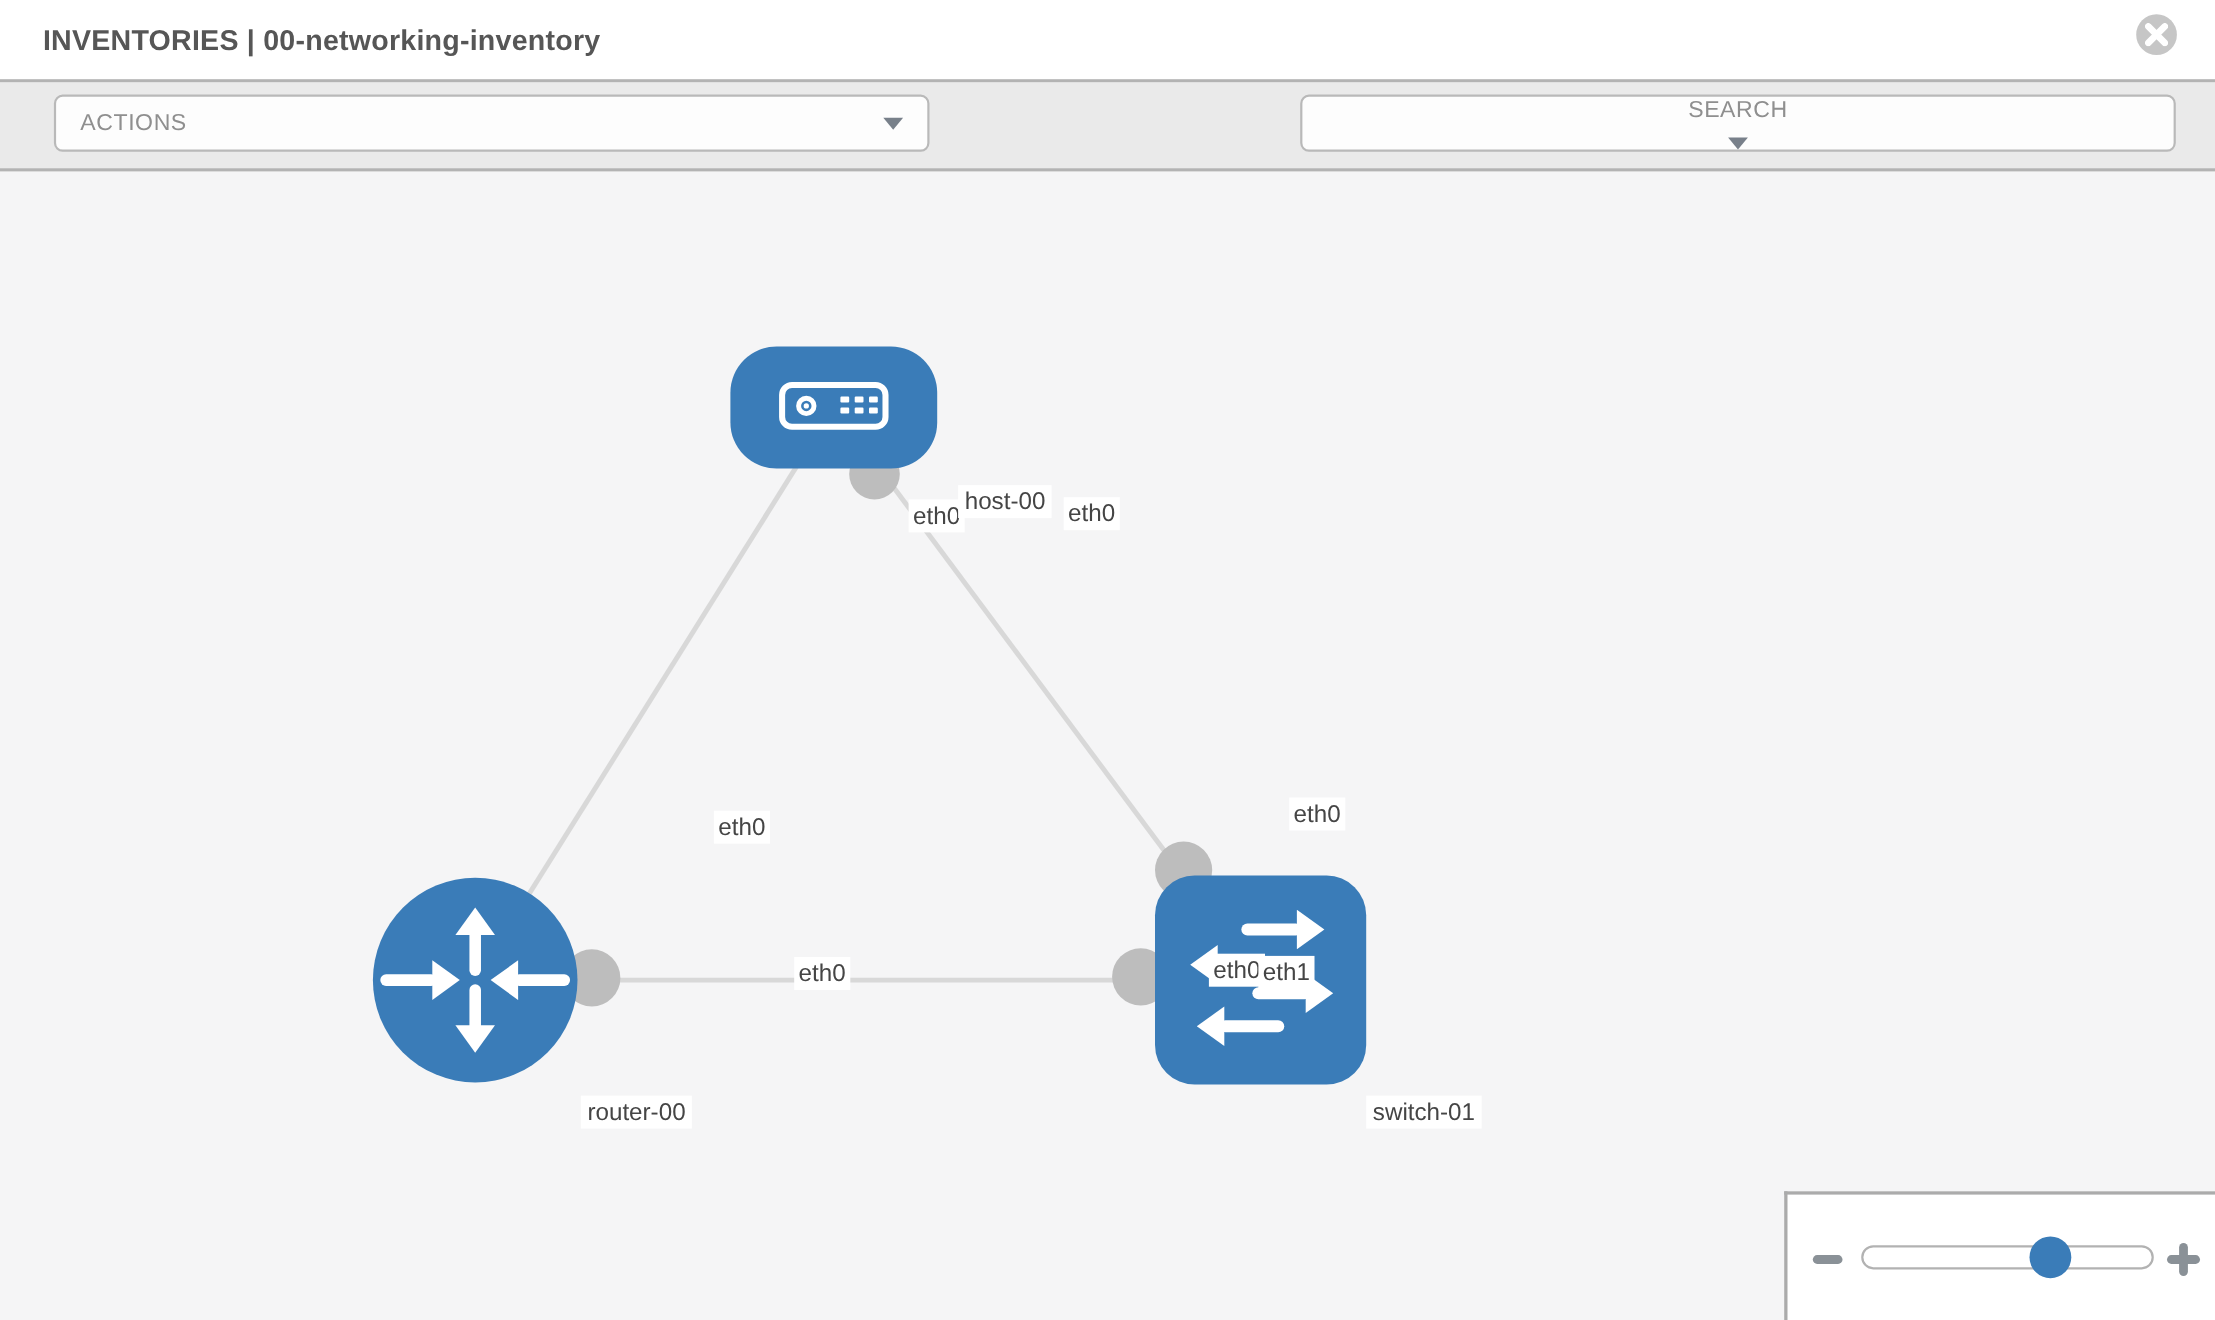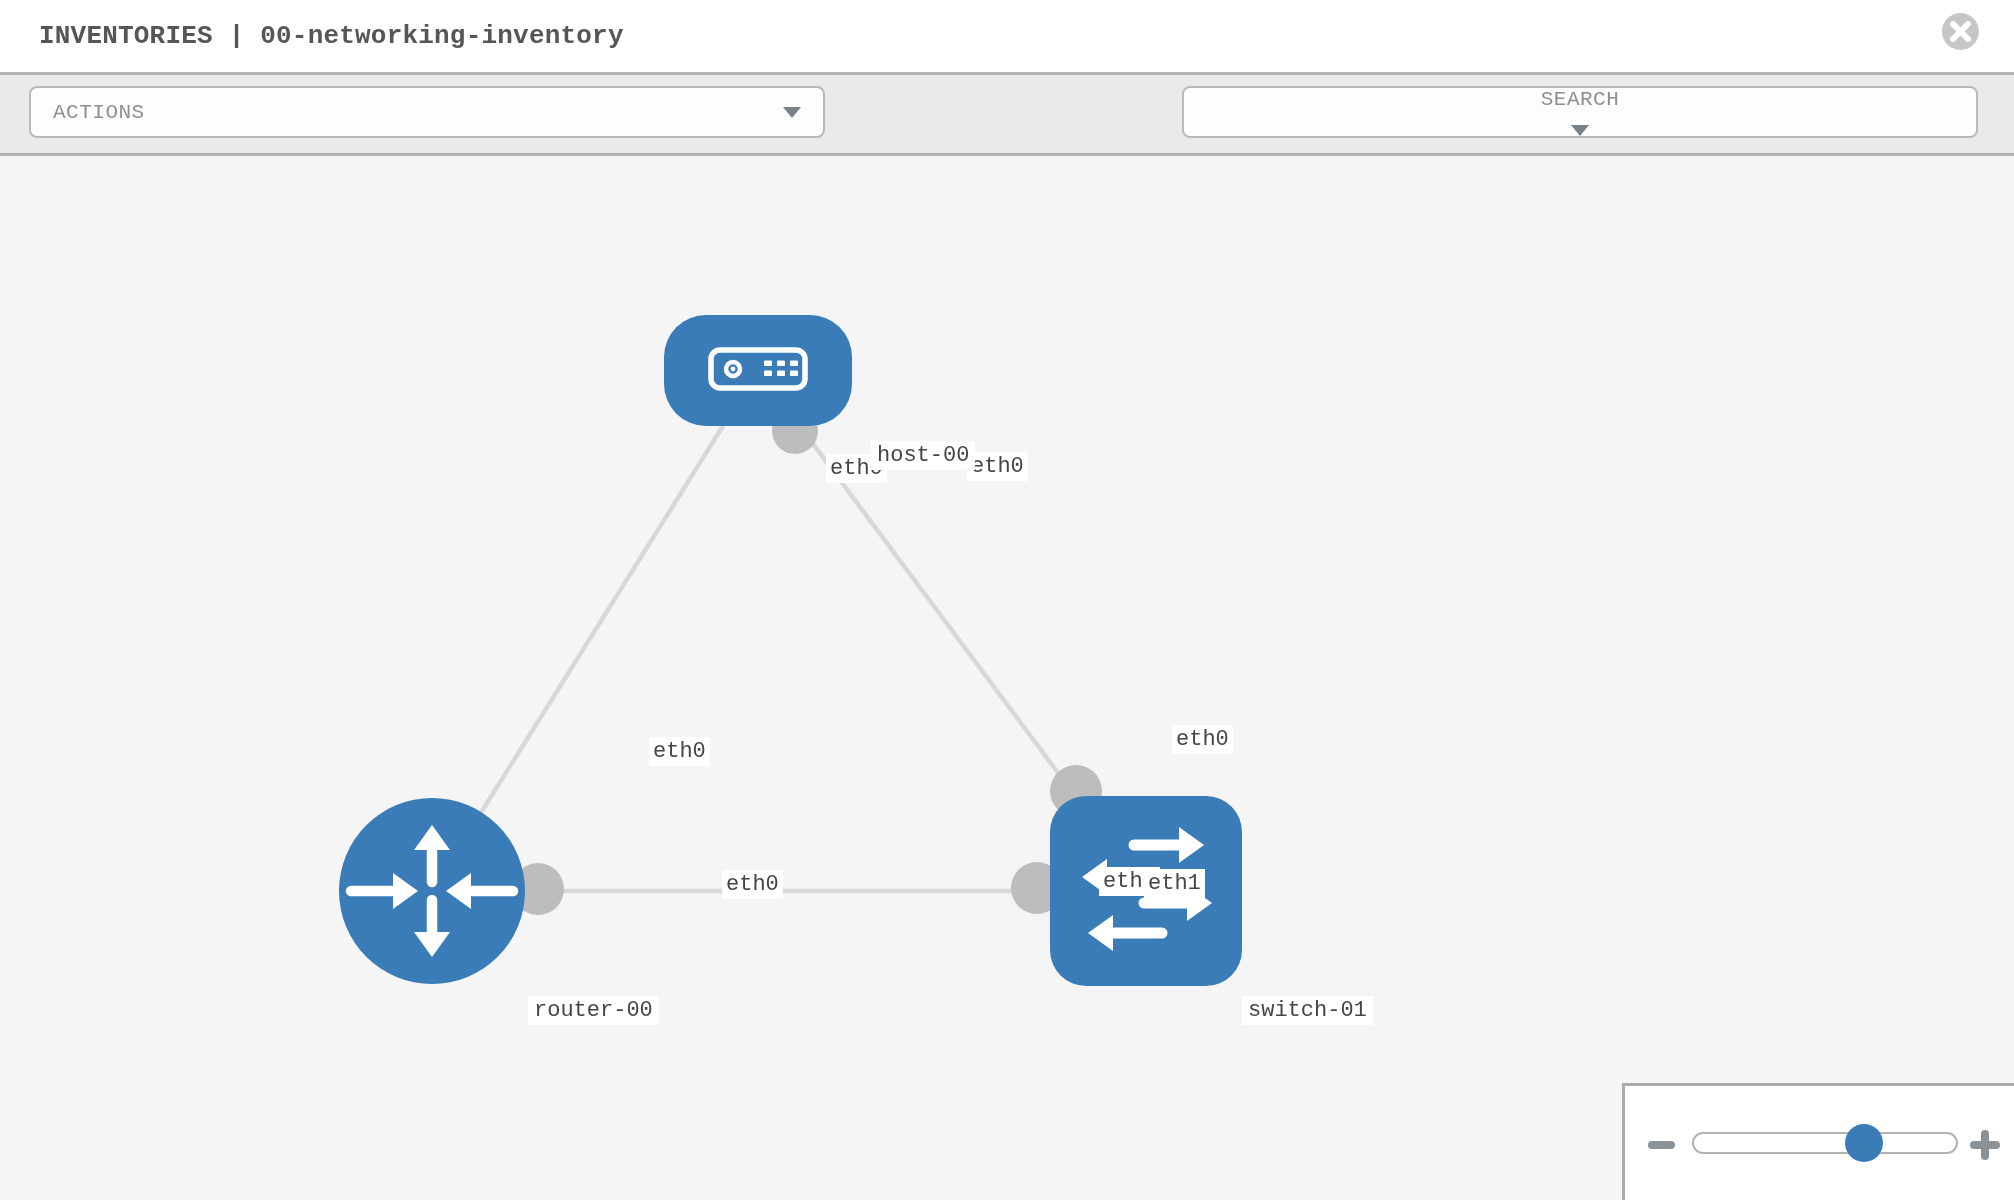--- a/index.html
+++ b/index.html
@@ -1,35 +1,35 @@
 <!DOCTYPE html>
 <html><head>
 <meta charset="utf-8">
 <style>
   html,body{margin:0;padding:0;background:#fff;}
   .app{position:relative;width:2014px;height:1200px;overflow:hidden;
-       font-family:Liberation Mono, monospace;background:#fff;}
+       font-family:Liberation Sans, sans-serif;background:#fff;}
 
   
   .header{position:absolute;left:0;top:0;width:2014px;height:72px;background:#fff;
           border-bottom:3px solid #b3b3b3;}
   .page-title{position:absolute;left:39px;top:0;height:72px;line-height:72px;
               font-size:26px;font-weight:bold;color:#565656;letter-spacing:.2px;}
   .close-btn{position:absolute;left:1942px;top:13px;width:37px;height:37px;border-radius:50%;
              background:#c6c6c6;cursor:pointer;}
   .close-btn svg{position:absolute;left:8px;top:8px;}
 
   
   .toolbar{position:absolute;left:0;top:75px;width:2014px;height:78px;background:#eaeaea;
            border-bottom:3px solid #b3b3b3;}
   .combo{position:absolute;top:11px;height:52px;background:#fdfdfd;border:2px solid #b9b9b9;
          border-radius:8px;display:flex;align-items:center;justify-content:space-between;
          padding:0 22px;box-sizing:border-box;cursor:pointer;}
   .combo span{font-size:21px;color:#8f8f8f;letter-spacing:.5px;}
-  .combo-actions{left:29px;width:796px;}
+  .combo-actions{left:49px;width:796px;}
   .combo-search{left:1182px;width:796px;flex-direction:column;}
   .chev{width:0;height:0;border-left:9px solid transparent;border-right:9px solid transparent;
         border-top:11px solid #78808a;}
   .tool-icon{position:absolute;top:94px;cursor:pointer;}
   .icon-wrench{left:1046px;}
   .icon-key{left:1117px;}
 
   
   .canvas{position:absolute;left:0;top:156px;width:2014px;height:1044px;background:#f5f5f6;}
   .topo-svg{position:absolute;left:0;top:0;}

